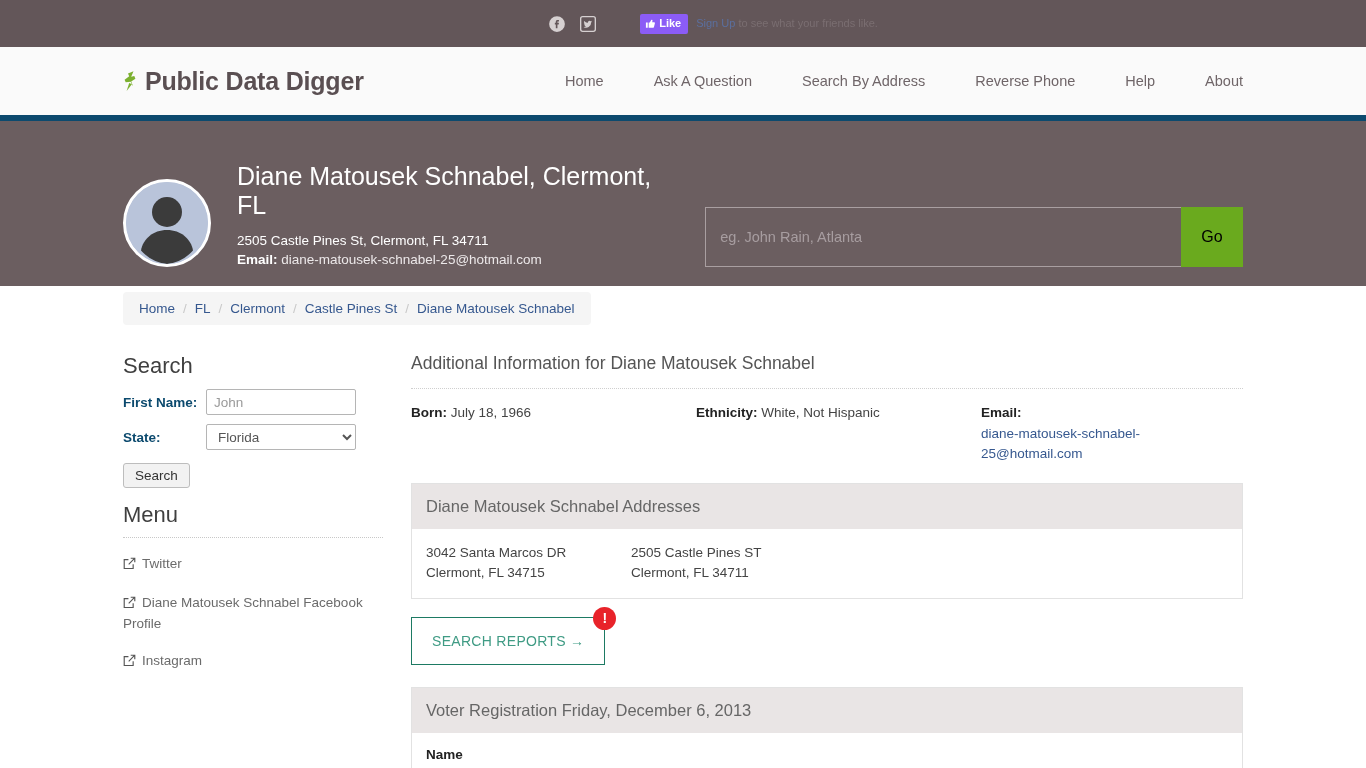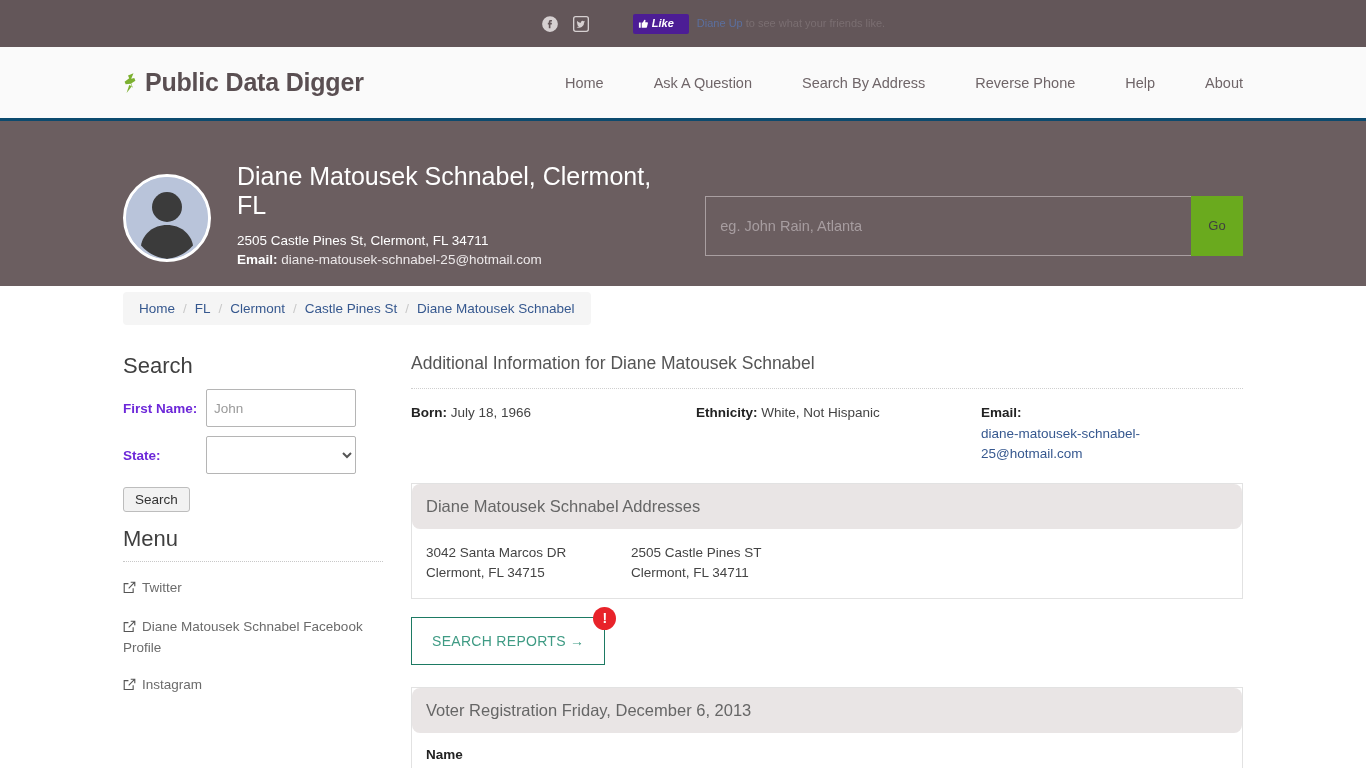--- a/index.html
+++ b/index.html
@@ -34,38 +34,37 @@
     display: flex;
     align-items: center;
     margin-left: 30px;
     font-size: 11px;
     line-height: 1;
   }
   .fb-like-btn {
     display: inline-flex;
     align-items: center;
     gap: 3px;
-    background: #4c1d95;
+    background: #8b5cf6;
     color: #fff;
     font-size: 11px;
     font-weight: bold;
-    padding: 3px 15px 3px 5px;
+    padding: 3px 7px 3px 5px;
     border-radius: 2px;
     height: 20px;
-    font-style: italic;
   }
   .fb-like-btn svg { display:block; }
   .fb-like-text { margin-left: 8px; color: #7a6e71; font-size: 11px; }
   .fb-like-text .signup { color: #5b6f9e; }
 
   
   .navbar {
     height: 74px;
     background: #fafafa;
-    border-bottom: 3px solid #0c4a6e;
+    border-bottom: 6px solid #0c4a6e;
     display: flex;
     align-items: center;
   }
   .nav-inner {
     width: 1120px;
     margin: 0 auto;
     display: flex;
     align-items: center;
     justify-content: space-between;
   }
@@ -95,21 +94,21 @@
   .hero {
     background: #6b5e60;
     height: 165px;
     display: flex;
     align-items: center;
   }
   .hero-inner {
     width: 1120px;
     margin: 0 auto;
     display: flex;
-    align-items: center;
+    align-items: flex-end;
     padding-top: 22px;
   }
   .avatar {
     width: 88px; height: 88px;
     border-radius: 50%;
     border: 3px solid #ffffff;
     background: #b9c4da;
     overflow: hidden;
     flex: 0 0 auto;
     margin-top: 6px;
@@ -140,25 +139,25 @@
     border: 1px solid #a99fa1;
     border-right: none;
     color: #fff;
     font-size: 14.5px;
     padding: 0 14px;
     outline: none;
     font-family: "Liberation Sans", sans-serif;
   }
   .hero-search input::placeholder { color: #a79da0; }
   .hero-search button {
-    width: 52px;
+    width: 62px;
     background: #6aaa1e;
     border: none;
-    color: #404040;
-    font-size: 13px;
+    color: #000000;
+    font-size: 16px;
     cursor: pointer;
     font-family: "Liberation Sans", sans-serif;
   }
 
   
   .crumb-row { width: 1120px; margin: 0 auto; padding-top: 6px; }
   .breadcrumb {
     display: inline-flex;
     align-items: center;
     background: #f5f5f5;
@@ -181,28 +180,28 @@
   .side-h.menu-h {
     margin-top: 14px;
     padding-bottom: 9px;
     border-bottom: 1px dotted #c8c8c8;
   }
   .form-row { display: flex; align-items: center; margin-bottom: 9px; }
   .form-row label {
     width: 83px;
     font-size: 13.5px;
     font-weight: bold;
-    color: #6d28d9;
+    color: #0c4a6e;
   }
   .form-row input, .form-row select {
     width: 150px;
     height: 26px;
     border: 1px solid #b5b5b5;
     border-radius: 2px;
-    padding: 18px 7px;
+    padding: 0 7px;
     font-size: 13.5px;
     color: #555;
     font-family: "Liberation Sans", sans-serif;
     background: #fff;
     outline: none;
   }
   .form-row input::placeholder { color: #9a9a9a; }
   .btn-search {
     margin-top: 4px;
     background: #f2f2f2;
@@ -247,21 +246,20 @@
   .info-col b { color: #222; }
   .info-col .val { color: #444; }
   .mail-link { color: #36588f; text-decoration: none; display:block; margin-top: 4px; line-height:1.45; cursor:pointer;}
 
   .panel { border: 1px solid #e2e2e2; margin-bottom: 18px; }
   .panel-head {
     background: #e9e5e5;
     padding: 13px 14px;
     font-size: 16.5px;
     color: #666;
-    border-radius: 8px;
   }
   .panel-body { padding: 14px; }
   .addr-row { display: flex; font-size: 13.5px; color: #444; line-height: 1.5; }
   .addr-col { width: 205px; }
 
   .reports-wrap { position: relative; display: inline-block; margin-bottom: 22px; }
   .btn-reports {
     border: 1px solid #1d7a63;
     background: #fff;
     color: #3f9b84;
@@ -310,21 +308,21 @@
     </span>
 
     <div class="fb-like-wrap">
       <span class="fb-like-btn">
         <svg width="11" height="11" viewBox="0 0 24 24" fill="#ffffff">
           <path d="M2 10h4v11H2zM21.6 10.5c0-.8-.7-1.5-1.5-1.5h-4.4l.7-3.3c.1-.6-.1-1.2-.5-1.6-.4-.4-1-.6-1.5-.4-.4.1-.7.4-.9.8L10.5 10H8v11h10.1c.7 0 1.3-.5 1.5-1.2l2-8.3z"></path>
         </svg>
         <span>Like</span>
       </span>
       <span class="fb-like-text">
-        <span class="signup">Diane Up</span><span> to see what your friends like.</span>
+        <span class="signup">Sign Up</span><span> to see what your friends like.</span>
       </span>
     </div>
   </div>
 </div>
 
 <div class="navbar">
   <div class="nav-inner">
     <div class="brand">
       <span class="pin-icon">
         <svg width="16" height="22" viewBox="0 0 16 22">

